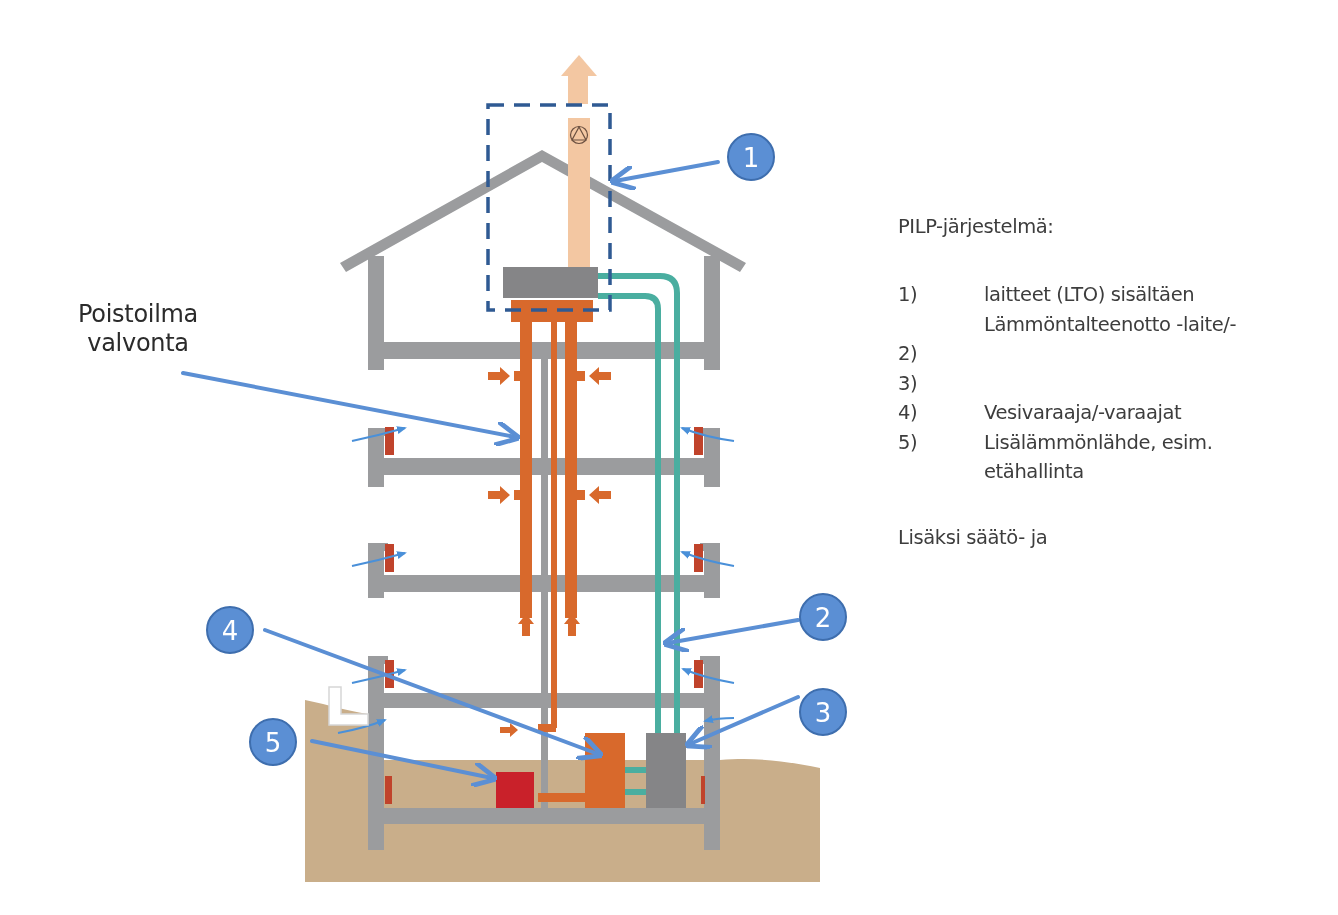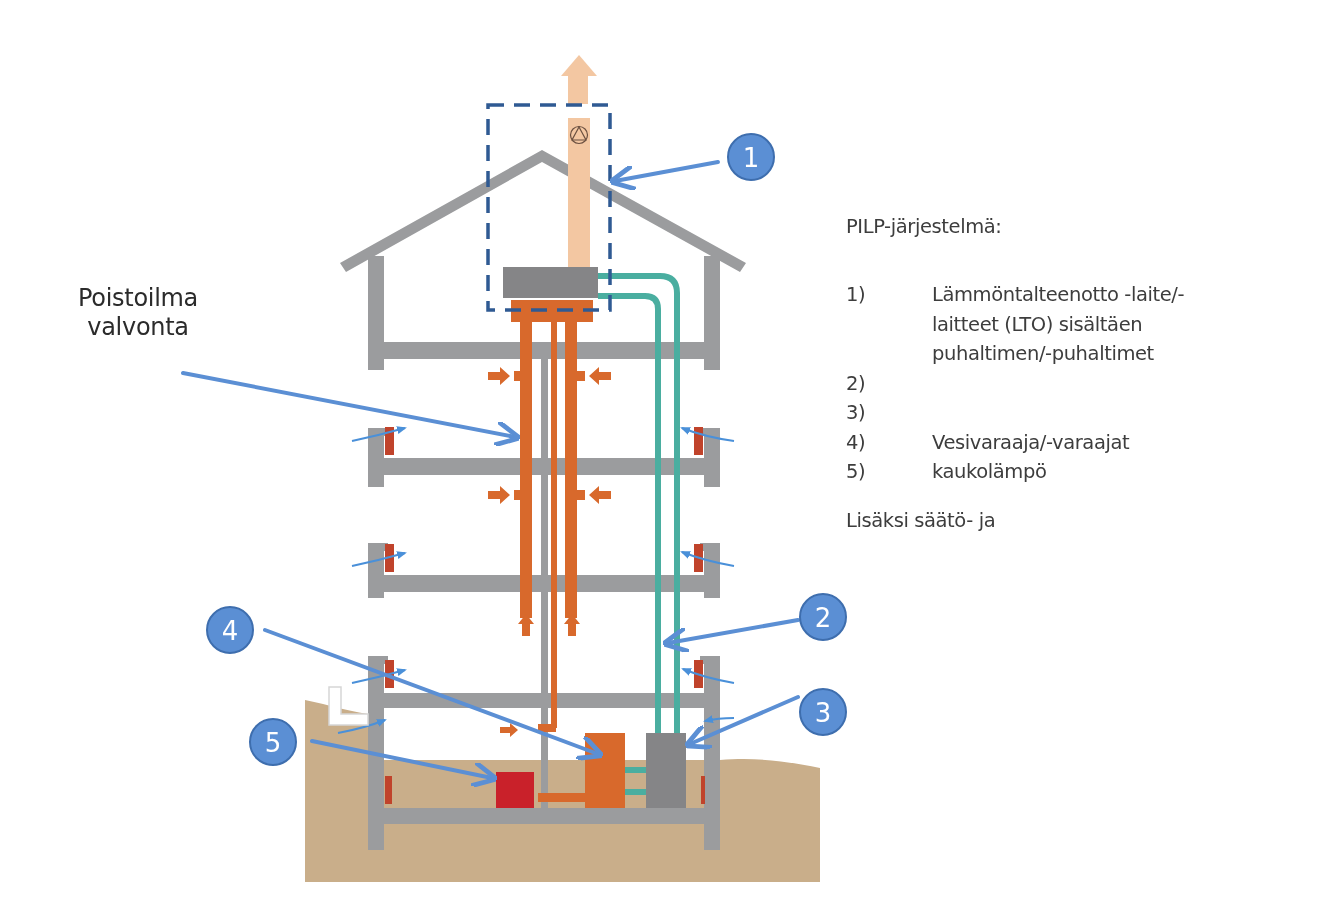--- a/index.html
+++ b/index.html
@@ -1,25 +1,25 @@
 <!DOCTYPE html>
 <html><head>
 <meta charset="utf-8">
 <style>
   html, body { margin: 0; padding: 0; background: #ffffff; }
   body { width: 1338px; height: 915px; position: relative; overflow: hidden; font-family: "Liberation Sans", "DejaVu Sans", sans-serif; }
   #diagram { position: absolute; left: 0; top: 0; width: 1338px; height: 915px; }
   .txt { position: absolute; color: #3a3a3a; font-family: "DejaVu Sans", sans-serif; }
-  .label-poisto { left: 78px; top: 284px; font-size: 24px; line-height: 29px; text-align: center; color: #2b2b2b; letter-spacing: -0.3px; }
-  .legend { position: absolute; left: 846px; top: 212px; width: 430px; font-family: "DejaVu Sans", sans-serif; color: #3d3d3d; font-size: 19.5px; letter-spacing: -0.4px; }
+  .label-poisto { left: 78px; top: 300px; font-size: 24px; line-height: 29px; text-align: center; color: #2b2b2b; letter-spacing: -0.3px; }
+  .legend { position: absolute; left: 898px; top: 212px; width: 430px; font-family: "DejaVu Sans", sans-serif; color: #3d3d3d; font-size: 19.5px; letter-spacing: -0.4px; }
   .legend-title { margin: 0 0 38px 0; line-height: 30px; }
   .legend-row { display: flex; line-height: 29.5px; }
   .legend-num { width: 86px; flex: none; }
   .legend-text { width: 340px; }
-  .legend-extra { margin-top: 15px; line-height: 38px; width: 420px; }
+  .legend-extra { margin-top: 32px; line-height: 38px; width: 420px; }
   .marker-text { font-family: "DejaVu Sans", sans-serif; font-size: 26px; fill: #ffffff; }
 </style>
 </head>
 <body>
 
 <svg id="diagram" viewBox="0 0 1338 915" xmlns="http://www.w3.org/2000/svg">
   <defs>
     <marker id="ah-blue" viewBox="0 0 10 10" refX="8" refY="5" markerWidth="6" markerHeight="6" orient="auto-start-reverse">
       <path d="M0,0 L10,5 L0,10" fill="none" stroke="#5b8fd4" stroke-width="2"></path>
     </marker>
@@ -170,40 +170,40 @@
   <div>Poistoilma</div>
   <div>valvonta</div>
 </div>
 
 <div class="legend">
   <div class="legend-title">PILP-järjestelmä:</div>
 
   <div class="legend-row">
     <div class="legend-num">1)</div>
     <div class="legend-text">
+      <div>laitteet (LTO) sisältäen</div>
       <div>Lämmöntalteenotto -laite/-</div>
-      <div>laitteet (LTO) sisältäen</div>
-      <div>puhaltimen/-puhaltimet</div>
     </div>
   </div>
   <div class="legend-row">
     <div class="legend-num">2)</div>
   </div>
   <div class="legend-row">
     <div class="legend-num">3)</div>
   </div>
   <div class="legend-row">
     <div class="legend-num">4)</div>
     <div class="legend-text">
       <div>Vesivaraaja/-varaajat</div>
     </div>
   </div>
   <div class="legend-row">
     <div class="legend-num">5)</div>
     <div class="legend-text">
-      <div>kaukolämpö</div>
+      <div>Lisälämmönlähde, esim.</div>
+      <div>etähallinta</div>
     </div>
   </div>
 
   <div class="legend-extra">
     <div>Lisäksi säätö- ja</div>
   </div>
 </div>
 
 </body></html>

